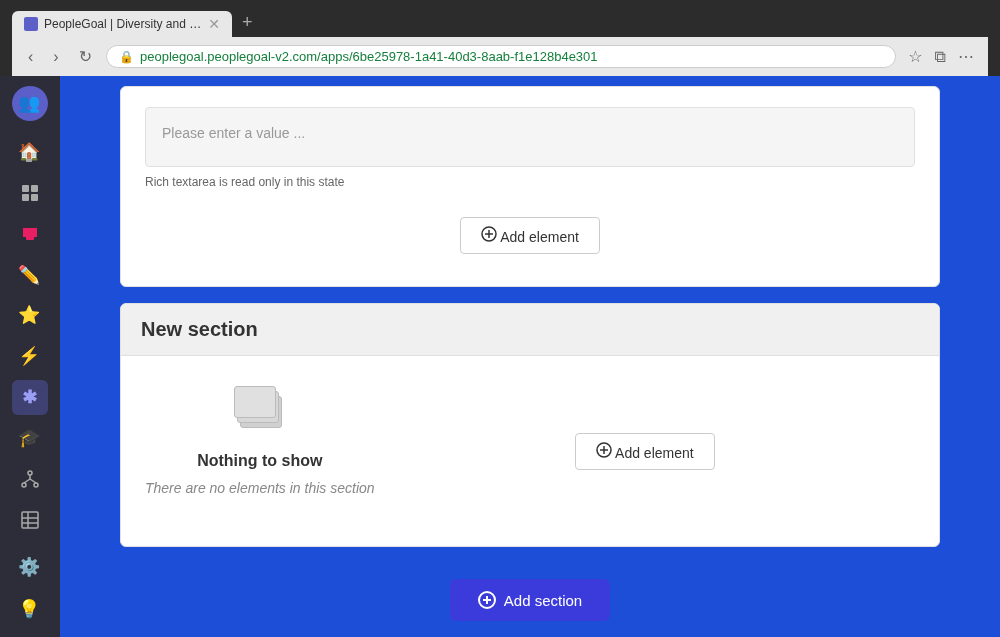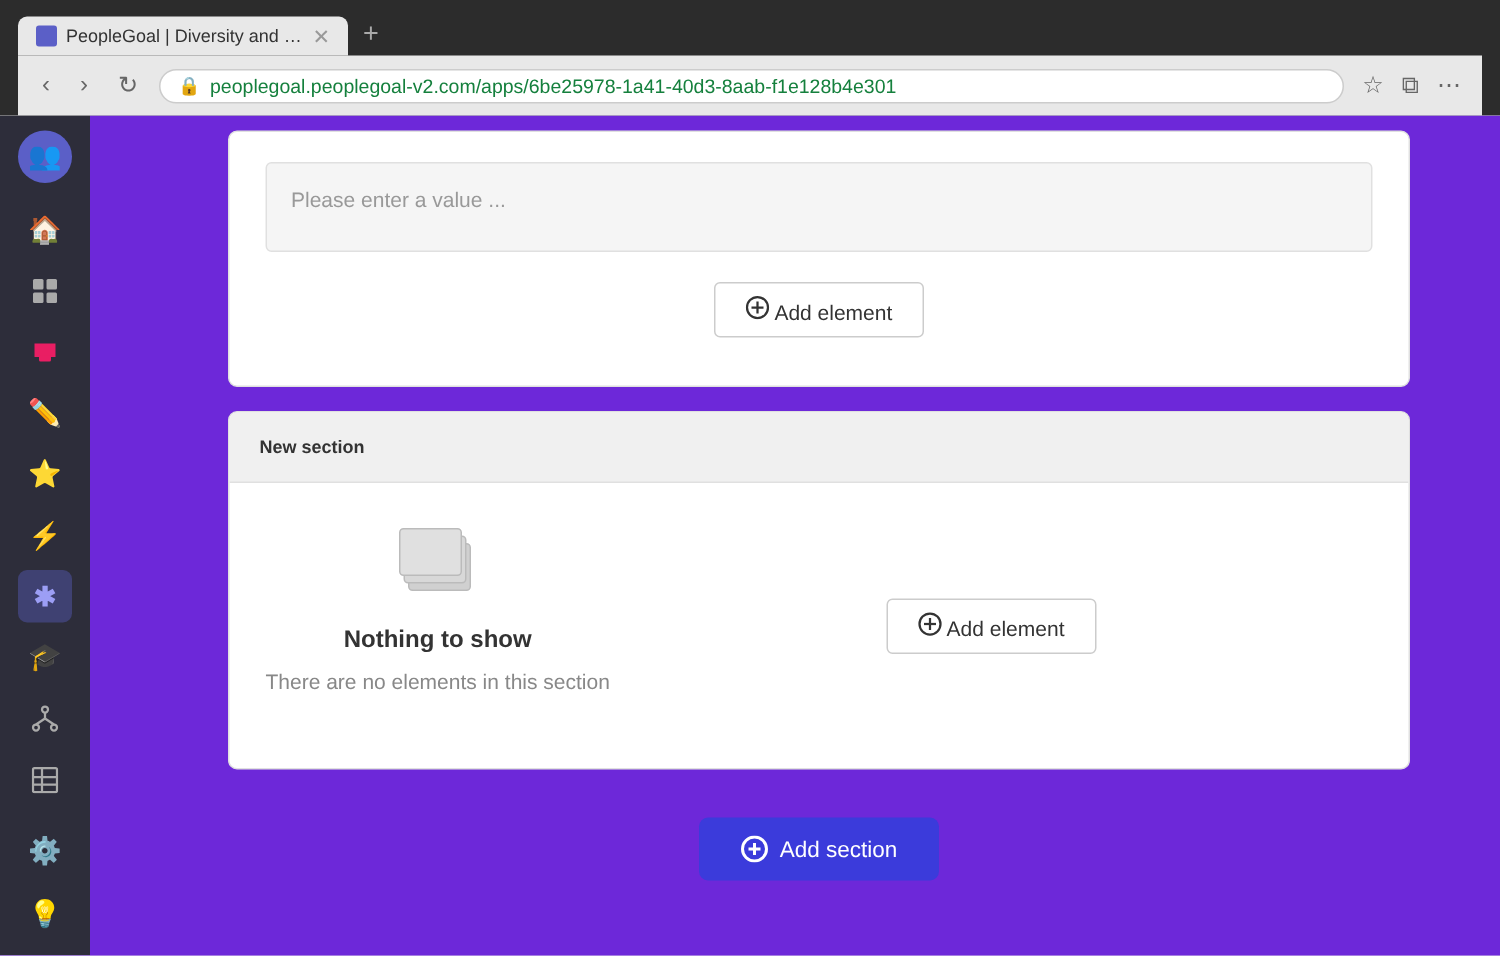--- a/index.html
+++ b/index.html
@@ -34,44 +34,44 @@
     .sidebar-item { width: 36px; height: 36px; display: flex; align-items: center; justify-content: center; border-radius: 6px; cursor: pointer; color: #aaa; font-size: 18px; transition: background 0.15s; }
     .sidebar-item.pink { color: #e91e63; }
     .sidebar-item.green { color: #4caf50; }
     .sidebar-item.gold { color: #ffc107; }
     .sidebar-item.yellow { color: #ffeb3b; }
     .sidebar-item.active-blue { background: rgba(91,95,199,0.4); }
     .sidebar-spacer { flex: 1; }
     .sidebar-bottom { display: flex; flex-direction: column; align-items: center; gap: 6px; }
 
     
-    .main-content { flex: 1; overflow-y: auto; background: #6d28d9; display: flex; flex-direction: column; padding-left: 32px; }
+    .main-content { flex: 1; overflow-y: auto; background: #1d4ed8; display: flex; flex-direction: column; }
     .content-area { flex: 1; padding: 0 60px; padding-top: 10px; padding-bottom: 20px; }
 
     
     .card { background: white; border-radius: 6px; margin-bottom: 16px; border: 1px solid #e0e0e0; overflow: hidden; }
     .card-body { padding: 20px 24px; }
 
     
     .textarea-container { background: #f5f5f5; border: 1px solid #e0e0e0; border-radius: 4px; padding: 16px; min-height: 60px; margin-bottom: 8px; }
     .textarea-placeholder { color: #999; font-size: 14px; }
     .readonly-note { font-size: 12px; color: #666; margin-bottom: 16px; }
 
     .add-element-btn { display: flex; align-items: center; gap: 6px; border: 1px solid #ccc; background: white; padding: 8px 20px; border-radius: 4px; cursor: pointer; font-size: 14px; color: #333; margin: 12px auto; display: block; }
     .add-element-center { display: flex; justify-content: center; margin-top: 8px; }
 
     
     .section-header { background: #f0f0f0; padding: 14px 20px; border-bottom: 1px solid #e0e0e0; }
-    .section-title { font-size: 12px; font-weight: 600; color: #333; }
+    .section-title { font-size: 20px; font-weight: 600; color: #333; }
     .section-body { padding: 30px 24px; display: flex; flex-direction: row; align-items: center; justify-content: center; }
 
     
     .empty-state { display: flex; flex-direction: column; align-items: center; gap: 10px; margin-bottom: 20px; }
     .nothing-to-show { font-size: 16px; font-weight: 600; color: #333; }
-    .no-elements-text { font-size: 14px; color: #888; }
+    .no-elements-text { font-size: 14px; color: #888; font-style: italic; }
 
     
     .add-section-btn { display: flex; align-items: center; gap: 8px; background: #3b3bdb; color: white; border: none; padding: 12px 28px; border-radius: 6px; font-size: 15px; font-weight: 500; cursor: pointer; margin: 16px auto 0; }
   </style>
 </head>
 <body>
 
 <div class="browser-chrome">
   <div class="browser-tabs">
     <div class="browser-tab active">
@@ -149,20 +149,21 @@
   </div>
 
   <div class="main-content">
     <div class="content-area">
 
       <div class="card">
         <div class="card-body">
           <div class="textarea-container">
             <span class="textarea-placeholder">Please enter a value ...</span>
           </div>
+          <p class="readonly-note">Rich textarea is read only in this state</p>
           <div class="add-element-center">
             <button class="add-element-btn">
               <svg width="16" height="16" viewBox="0 0 16 16" fill="none" stroke="currentColor" stroke-width="1.5">
                   <circle cx="8" cy="8" r="7"></circle>
                   <line x1="8" y1="4" x2="8" y2="12"></line>
                   <line x1="4" y1="8" x2="12" y2="8"></line>
                 </svg>
               <span>Add element</span>
             </button>
           </div>

